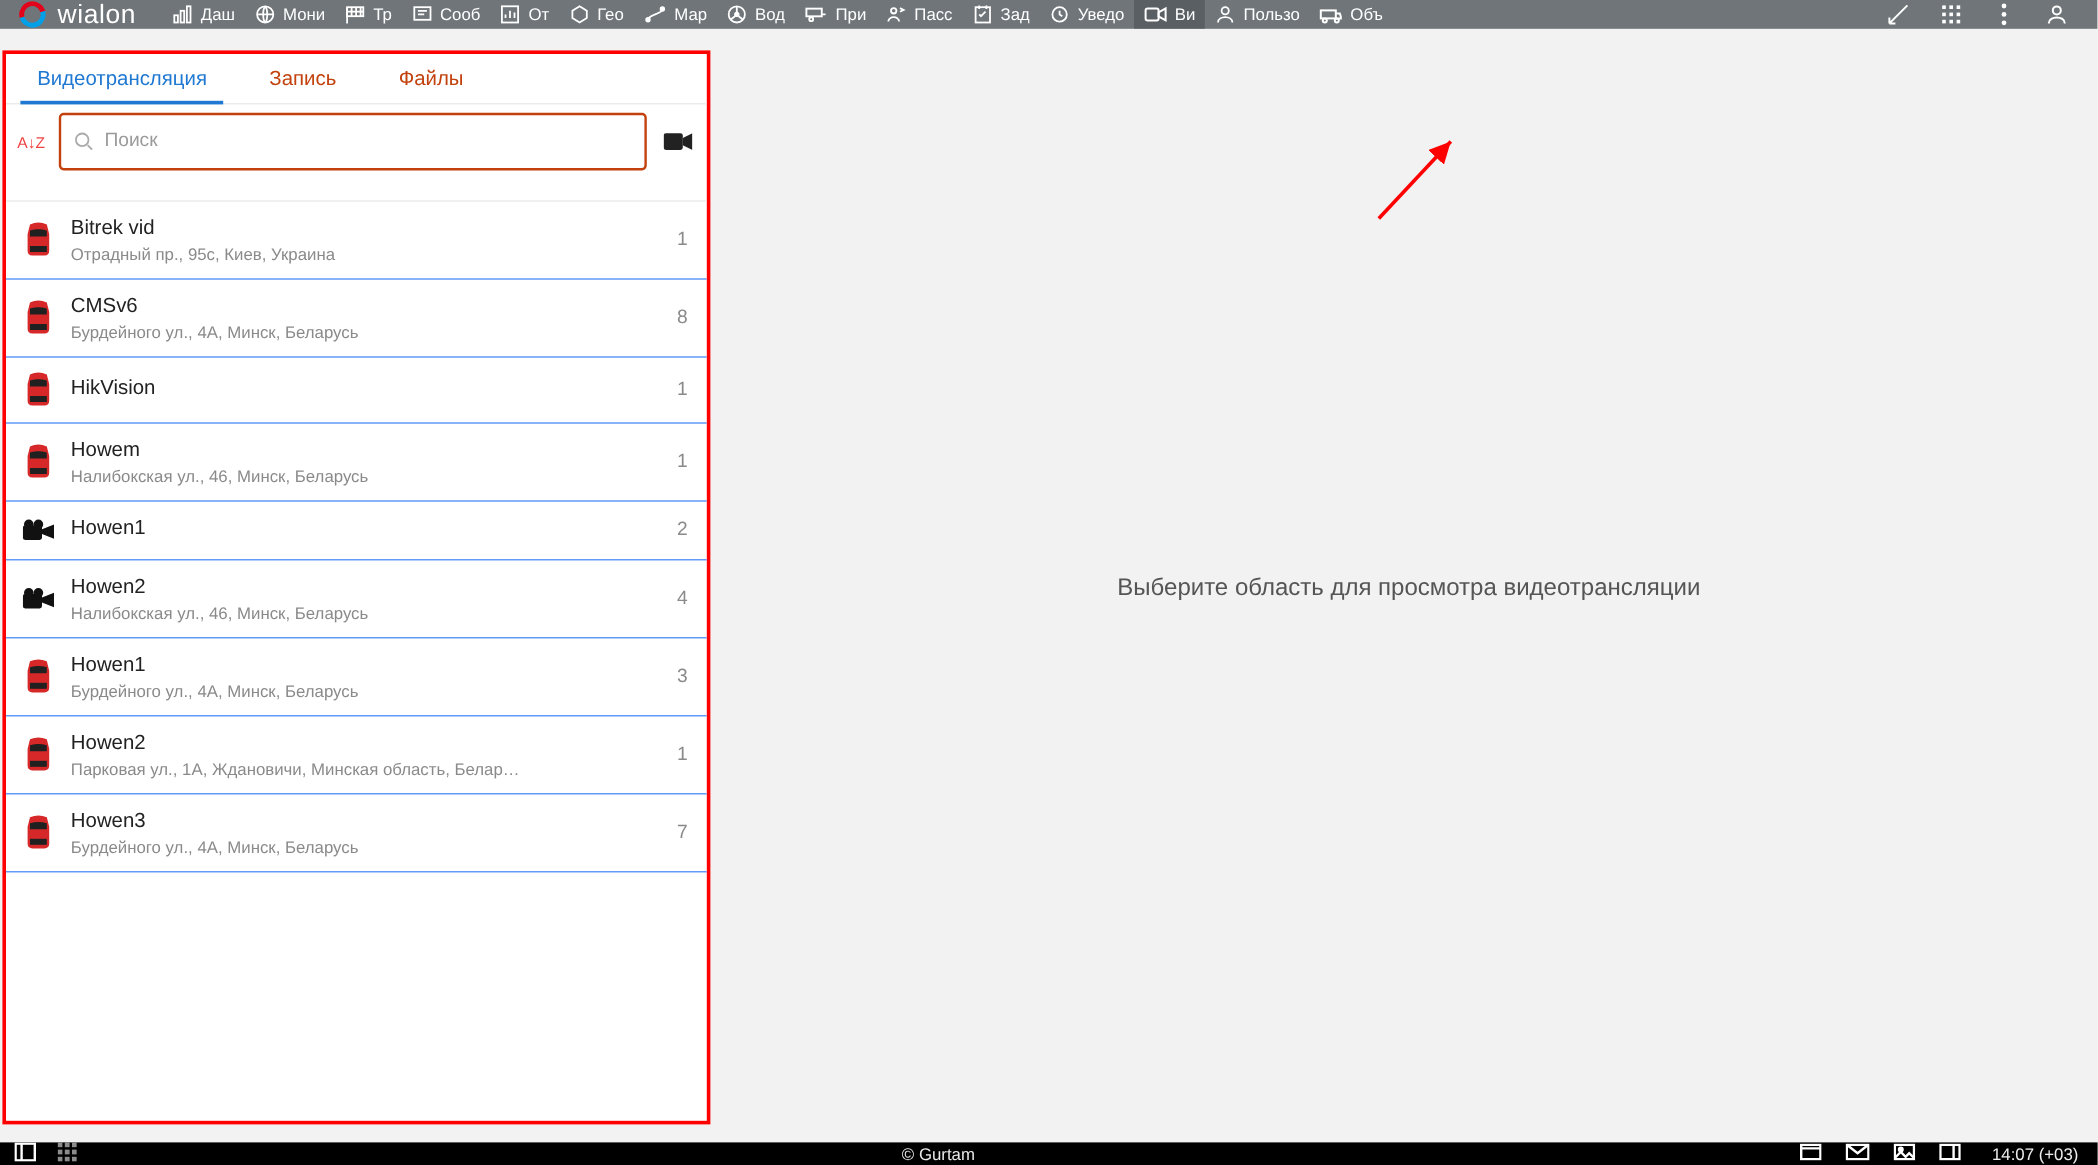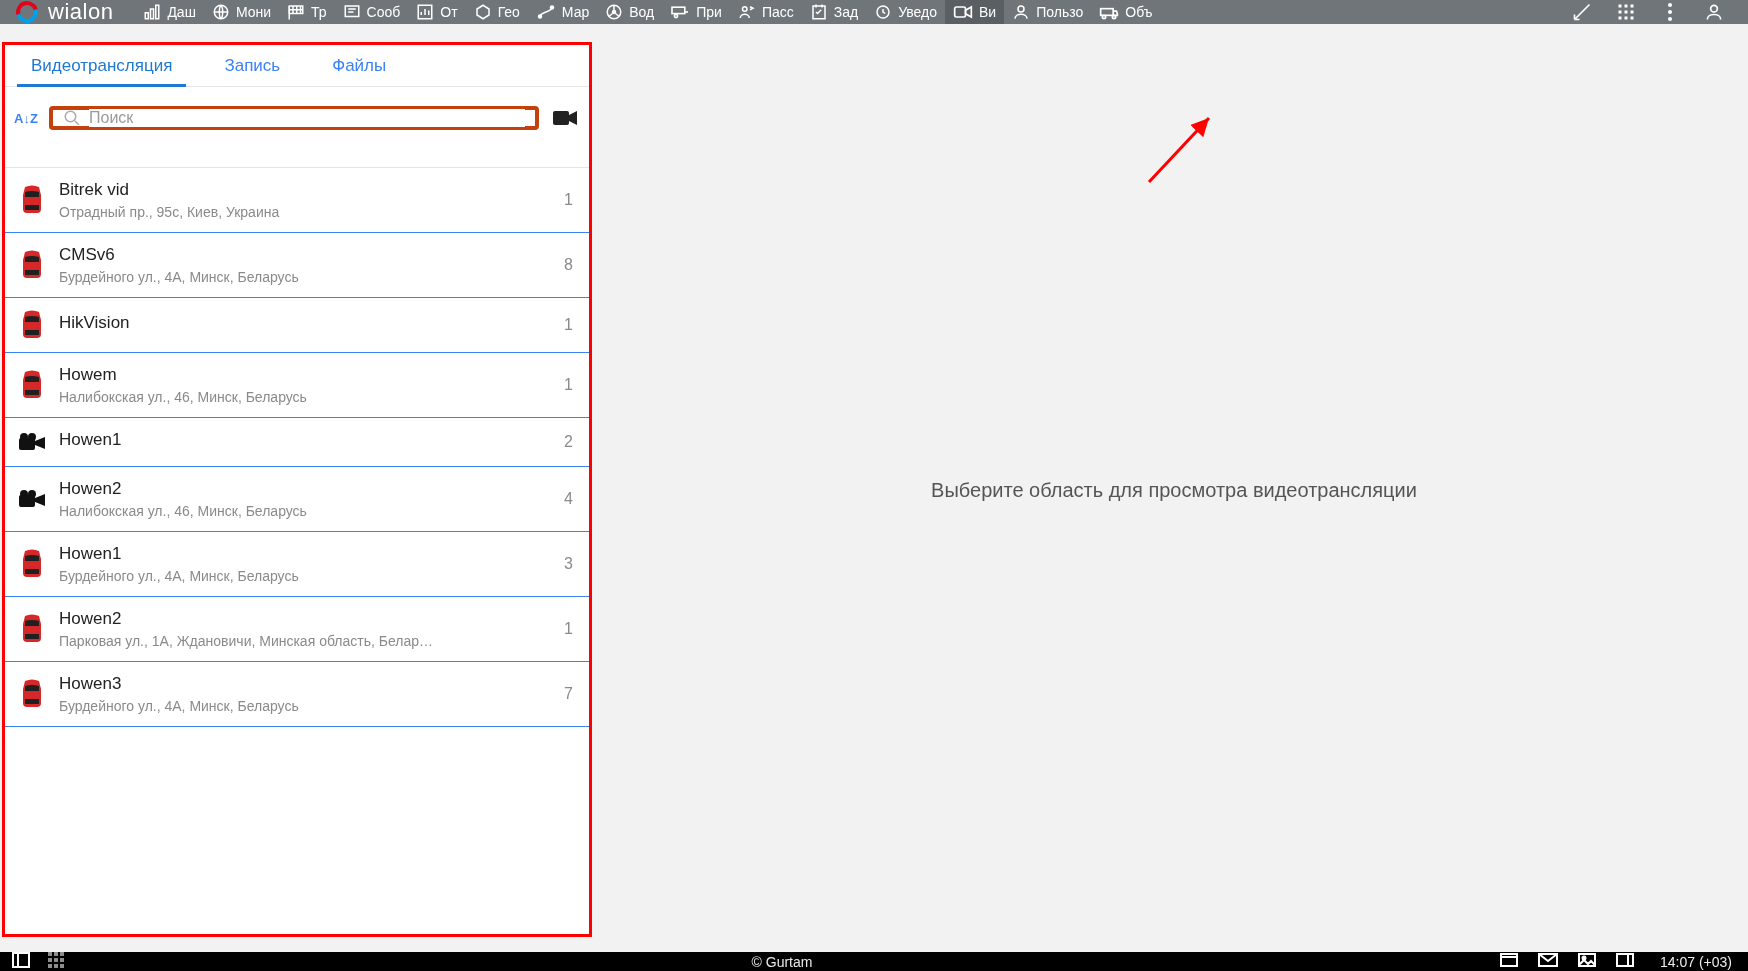--- a/index.html
+++ b/index.html
@@ -12,26 +12,26 @@
 .nav-item{display:flex;align-items:center;height:100%;padding:0 8px;cursor:pointer}
 .nav-item.active{background:#5a5f63}
 .nav-item svg{margin-right:6px;flex:0 0 auto}
 .nav-txt{max-width:48px;overflow:hidden;text-overflow:clip}
 .nav-spacer{flex:1}
 .nav-right{display:flex;align-items:center;height:100%;padding-right:12px}
 .nav-rbtn{width:44px;height:100%;display:flex;align-items:center;justify-content:center;cursor:pointer}
 .content{position:absolute;top:40px;left:0;right:0;bottom:30px}
 .left-panel{position:absolute;left:2px;top:2px;width:590px;height:calc(100% - 6px);background:#fff;border:3px solid #ff0000}
 .tabs{height:42px;display:flex;align-items:center;border-bottom:1px solid #e6e6e6}
-.tab{flex:0 0 auto;height:100%;display:flex;align-items:center;padding:0 26px;font-size:17px;color:#3b82f6;cursor:pointer;position:relative}
+.tab{flex:0 0 auto;height:100%;display:flex;align-items:center;padding:0 26px;font-size:17px;color:#c2410c;cursor:pointer;position:relative}
 .tab.active{color:#1f78d1}
 .tab.active::after{content:"";position:absolute;left:12px;right:12px;bottom:-1px;height:3px;background:#1f78d1}
 .search-row{height:62px;display:flex;align-items:center;padding:0 10px;gap:12px}
-.sort-btn{width:22px;height:22px;display:flex;align-items:center;justify-content:center;color:#3b82f6;cursor:pointer;font-weight:700;font-size:13px}
-.search-field{flex:1;height:24px;border:4px solid #c2410c;border-radius:4px;display:flex;align-items:center;padding:0 10px}
+.sort-btn{width:22px;height:22px;display:flex;align-items:center;justify-content:center;color:#ef4444;cursor:pointer;font-weight:400;font-size:13px}
+.search-field{flex:1;height:48px;border:2px solid #c2410c;border-radius:4px;display:flex;align-items:center;padding:0 10px}
 .search-field svg{margin-right:8px;opacity:.55}
 .search-field input{flex:1;border:0;outline:0;font-size:16px;color:#333}
 .search-field input::placeholder{color:#9a9a9a}
 .cam-btn{width:28px;height:22px;display:flex;align-items:center;justify-content:center;color:#222}
 .list{position:absolute;top:122px;left:0;right:0;bottom:0;overflow-y:auto;border-top:1px solid #e6e6e6}
 .row{display:flex;align-items:center;padding:12px 16px 12px 10px;border-bottom:1px solid #3b82f6;cursor:pointer}
 .row-icon{width:34px;display:flex;align-items:center;justify-content:center;margin-right:10px}
 .row-body{flex:1;min-width:0}
 .row-title{font-size:17px;color:#222;margin-bottom:4px}
 .row-sub{font-size:14px;color:#8a8a8a;white-space:nowrap;overflow:hidden;text-overflow:ellipsis}

